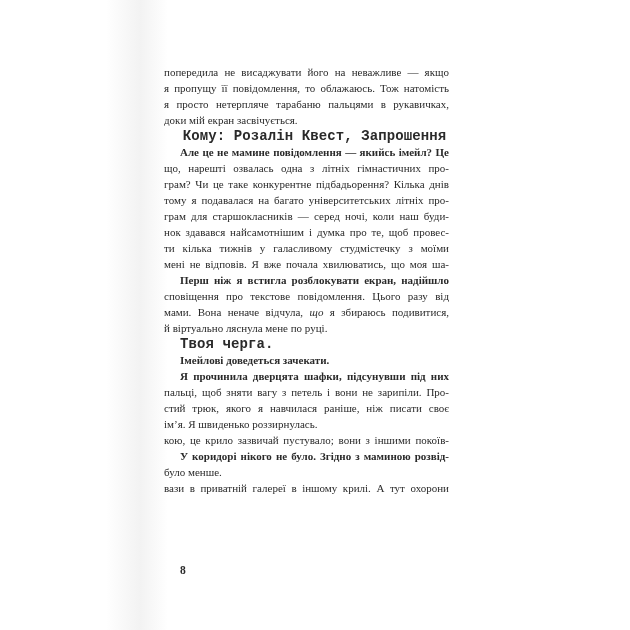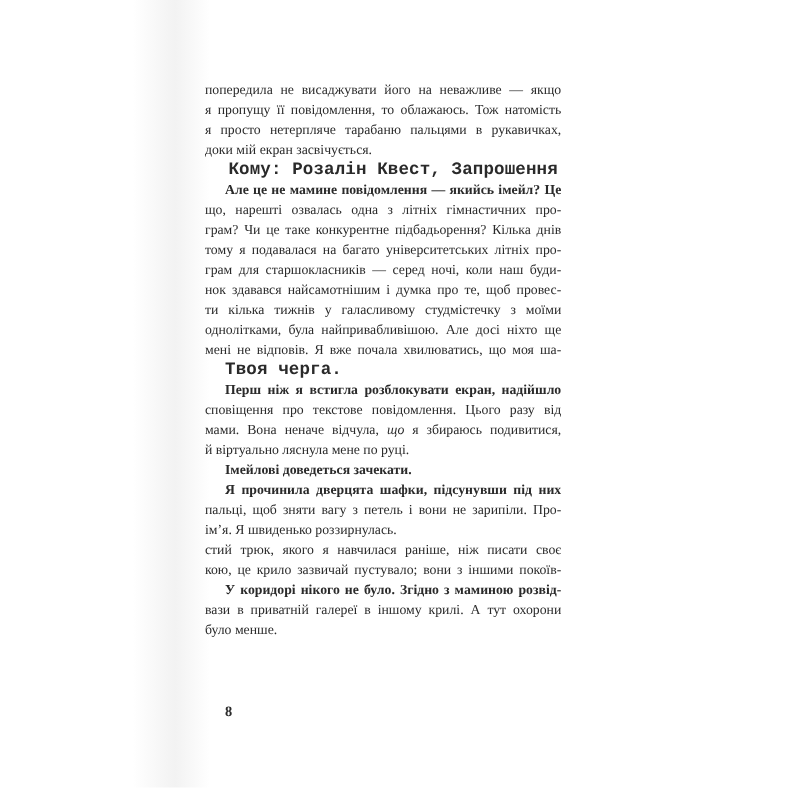--- a/index.html
+++ b/index.html
@@ -84,42 +84,41 @@
       <div class="line last indent"><span>Кому: Розалін Квест, Запрошення на Гамбіт</span></div>
     </div>
     <div class="paragraph">
       <div class="line indent"><span>Але це не мамине повідомлення — якийсь імейл? Це</span></div>
       <div class="line"><span>що, нарешті озвалась одна з літніх гімнастичних про-</span></div>
       <div class="line"><span>грам? Чи це таке конкурентне підбадьорення? Кілька днів</span></div>
       <div class="line"><span>тому я подавалася на багато університетських літніх про-</span></div>
       <div class="line"><span>грам для старшокласників — серед ночі, коли наш буди-</span></div>
       <div class="line"><span>нок здавався найсамотнішим і думка про те, щоб провес-</span></div>
       <div class="line"><span>ти кілька тижнів у галасливому студмістечку з моїми</span></div>
-      <div class="line"><span>однолітками, була найпривабливішою. Але досі ніхто ще</span></div>
       <div class="line"><span>мені не відповів. Я вже почала хвилюватись, що моя ша-</span></div>
-    </div>
-    <div class="paragraph heading">
-      <div class="line last indent"><span>Твоя черга.</span></div>
     </div>
     <div class="paragraph">
       <div class="line indent"><span>Перш ніж я встигла розблокувати екран, надійшло</span></div>
       <div class="line"><span>сповіщення про текстове повідомлення. Цього разу від</span></div>
       <div class="line"><span>мами. Вона неначе відчула, </span><i>що</i><span> я збираюсь подивитися,</span></div>
       <div class="line last"><span>й віртуально ляснула мене по руці.</span></div>
     </div>
+    <div class="paragraph heading">
+      <div class="line last indent"><span>Твоя черга.</span></div>
+    </div>
     <div class="paragraph">
       <div class="line last indent"><span>Імейлові доведеться зачекати.</span></div>
     </div>
     <div class="paragraph">
       <div class="line indent"><span>Я прочинила дверцята шафки, підсунувши під них</span></div>
       <div class="line"><span>пальці, щоб зняти вагу з петель і вони не зарипіли. Про-</span></div>
+      <div class="line"><span>стий трюк, якого я навчилася раніше, ніж писати своє</span></div>
       <div class="line last"><span>ім’я. Я швиденько роззирнулась.</span></div>
-      <div class="line"><span>стий трюк, якого я навчилася раніше, ніж писати своє</span></div>
     </div>
     <div class="paragraph">
       <div class="line"><span>кою, це крило зазвичай пустувало; вони з іншими покоїв-</span></div>
       <div class="line indent"><span>У коридорі нікого не було. Згідно з маминою розвід-</span></div>
+      <div class="line last"><span>було менше.</span></div>
       <div class="line"><span>вази в приватній галереї в іншому крилі. А тут охорони</span></div>
-      <div class="line last"><span>було менше.</span></div>
     </div>
   </div>
 
 <div class="page-number">8</div>
 
 </body></html>

